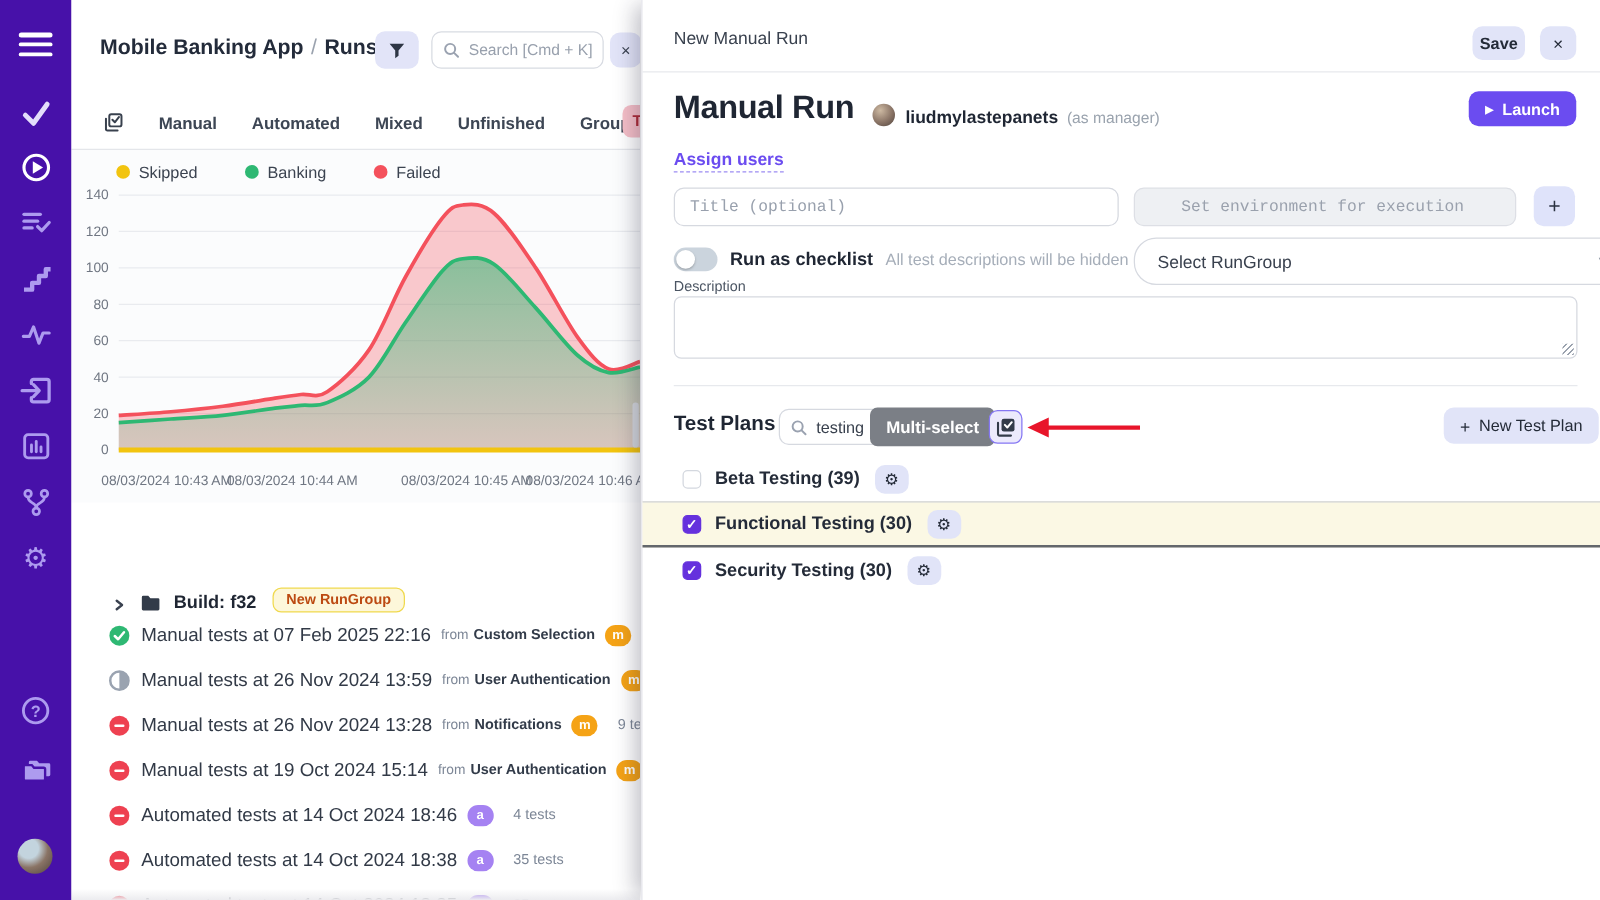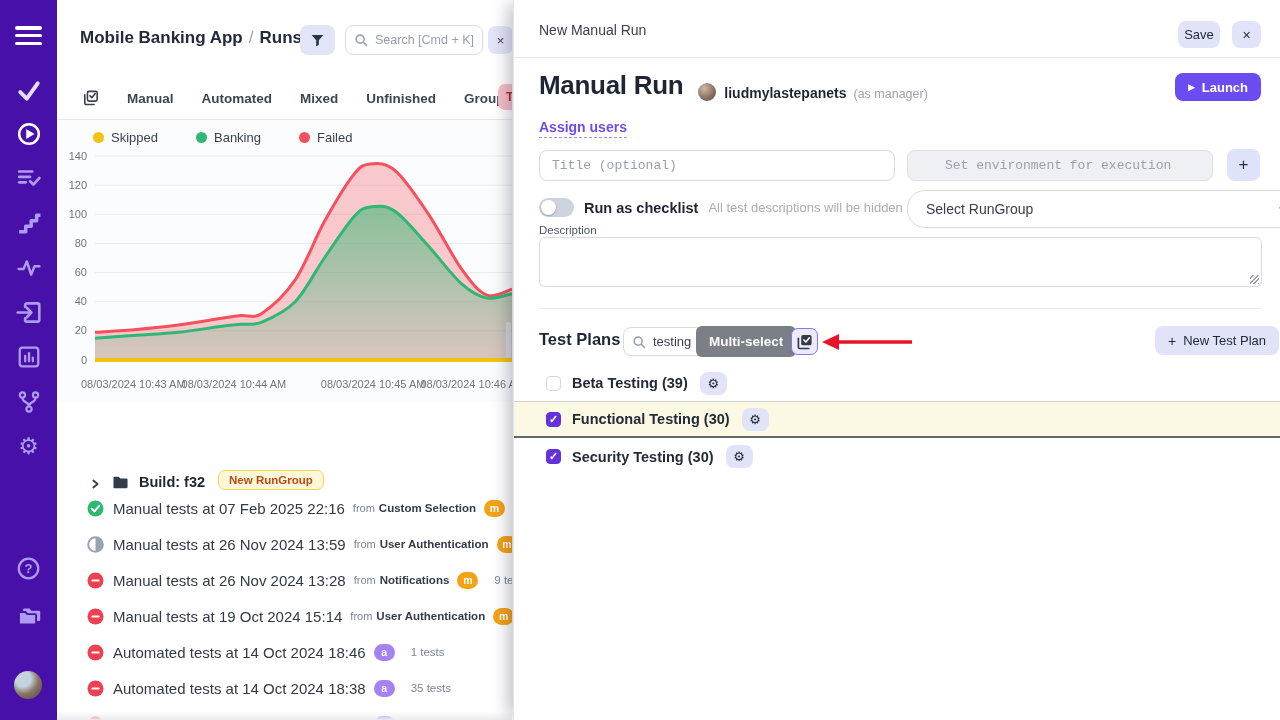--- a/index.html
+++ b/index.html
@@ -61,21 +61,21 @@
     background:linear-gradient(to bottom, rgba(236,236,239,0), #ececef); pointer-events:none; }
   .lp-scrollthumb { position:absolute; right:1px; top:322px; width:5px; height:36px; background:#d5d8dd; border-radius:3px; }
 
   
   .right-panel { position:absolute; left:513px; top:0; width:767px; height:720px; background:#fff;
     box-shadow:-9px 0 16px -4px rgba(30,30,55,0.28); border-left:1px solid #e4e4ea; z-index:10; }
   .rp-topbar { position:absolute; left:0; top:0; width:767px; height:58px; border-bottom:1px solid #e7e9ed; }
   .rp-topbar-title { position:absolute; left:25px; top:22px; font-size:14px; color:#39414e; }
   .pill-btn { background:#e1e4f8; border:none; border-radius:8px; font-size:13px; color:#242b38; cursor:pointer;
     font-family:"Liberation Sans", sans-serif; }
-  .save-btn { position:absolute; left:664px; top:21px; width:42px; height:27px; }
+  .save-btn { position:absolute; left:664px; top:21px; width:42px; height:27px;font-weight:bold; }
   .rp-close { position:absolute; left:718px; top:21px; width:29px; height:27px; font-size:14px; }
 
   .rp-header { position:absolute; left:25px; top:70px; display:flex; align-items:flex-end; }
   .rp-title { font-size:26px; font-weight:800; color:#1f2633; letter-spacing:-0.3px; }
   .mgr-avatar { width:18px; height:18px; border-radius:50%; margin-left:15px; flex:none;
     background:radial-gradient(circle at 35% 30%, #cdb9a2 0%, #8a7466 55%, #4e423c 100%); }
   .mgr-name { margin-left:8px; font-size:14px; font-weight:bold; color:#1f2633; }
   .mgr-role { margin-left:7px; font-size:12.5px; color:#9aa3ae; }
   .launch-btn { position:absolute; right:19px; top:73px; height:28px; padding:0 13px; background:#6B4CF0;
     color:#fff; border:none; border-radius:8px; font-size:13px; font-weight:600; cursor:pointer;
@@ -364,21 +364,21 @@
       <div class="run-row">
     <span class="status">
           <svg width="17" height="17" viewBox="0 0 17 17">
             <circle cx="8.5" cy="8.5" r="8" fill="#EE4151"></circle>
             <rect x="4.4" y="7.5" width="8.2" height="2" rx="1" fill="#fff"></rect>
           </svg>
         </span>
     <span class="run-title">Automated tests at 14 Oct 2024 18:46</span>
 
     <span class="mini-badge a">a</span>
-    <span class="run-count">1 tests</span>
+    <span class="run-count">4 tests</span>
 
   </div>
       <div class="run-row">
     <span class="status">
           <svg width="17" height="17" viewBox="0 0 17 17">
             <circle cx="8.5" cy="8.5" r="8" fill="#EE4151"></circle>
             <rect x="4.4" y="7.5" width="8.2" height="2" rx="1" fill="#fff"></rect>
           </svg>
         </span>
     <span class="run-title">Automated tests at 14 Oct 2024 18:38</span>

